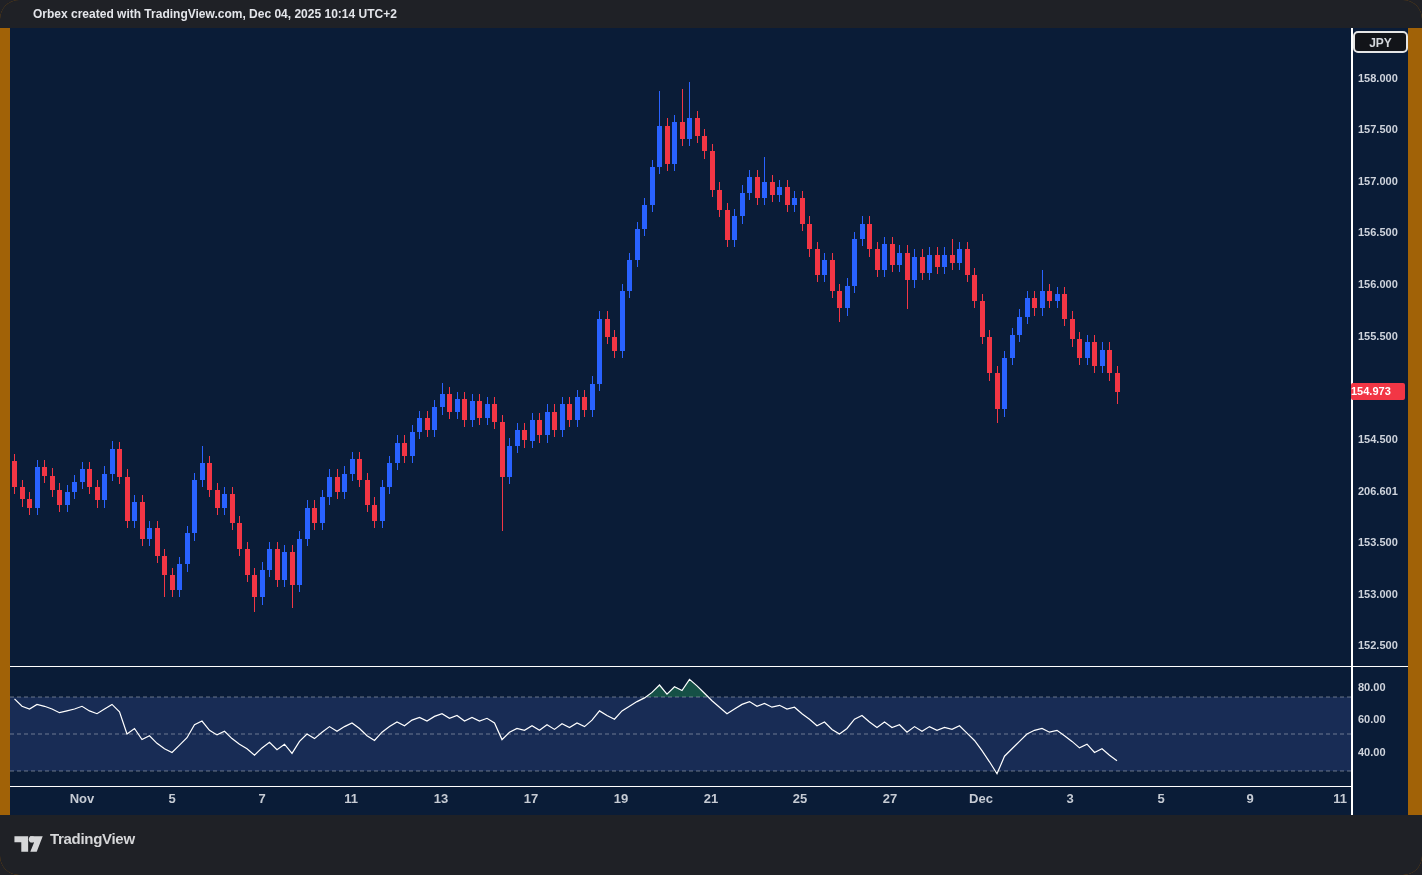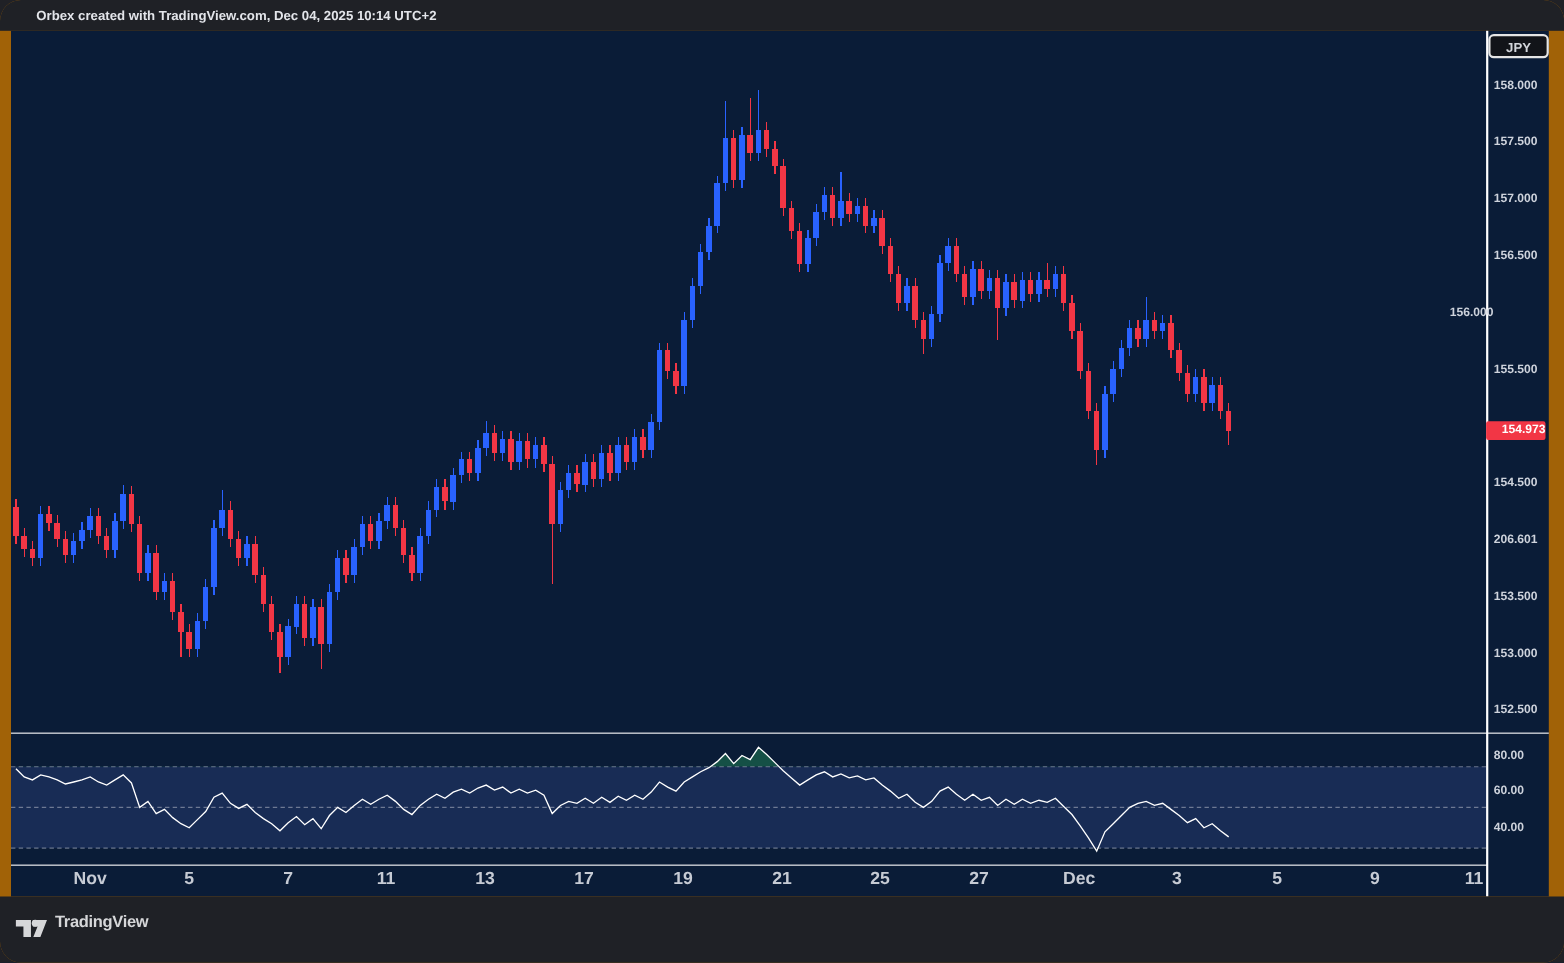--- a/index.html
+++ b/index.html
@@ -9,26 +9,26 @@
   .topbar span{display:block;padding-left:33px;line-height:28px;font-size:12px;font-weight:bold;color:#e3e5ea;}
   .chart-surface{position:absolute;left:10px;top:28px;width:1398px;height:787px;background:#0a1c37;}
   svg{position:absolute;display:block;}
   #main-plot{left:0;top:0;}
   #rsi-plot{left:0;top:639px;}
   .sep{position:absolute;left:0;height:1px;background:#ffffff;}
   #sep1{top:638px;width:1398px;}
   #sep2{top:758px;width:1342px;}
   .vline{position:absolute;left:1341px;top:0;width:2px;height:787px;background:#ffffff;}
   .axis-label{position:absolute;font-size:11px;font-weight:600;color:#ced3dc;white-space:nowrap;}
-  .time-label{position:absolute;top:763px;width:44px;text-align:center;font-size:16px;font-weight:600;color:#c6cbd4;}
+  .time-label{position:absolute;top:763px;width:44px;text-align:center;font-size:13px;font-weight:600;color:#c6cbd4;}
   .jpy-btn{position:absolute;left:1343px;top:3px;width:55px;height:22px;background:#121419;
            border:2px solid #e5e5e5;border-radius:5px;color:#d3d6db;font-size:12px;font-weight:bold;
            font-family:"Liberation Sans",sans-serif;text-align:center;line-height:20px;padding:0;cursor:pointer;}
   .price-badge{position:absolute;left:1341px;top:356px;width:54px;height:17px;border-radius:2px;
-               color:#ffffff;font-size:11px;font-weight:bold;text-align:right;line-height:17px;}
+               color:#ffffff;font-size:11px;font-weight:bold;text-align:left;line-height:17px;}
   .footer{position:absolute;left:0;top:815px;width:1422px;height:60px;background:#1f2126;}
   .tv-logo{position:absolute;left:13px;top:17px;}
   .tv-text{position:absolute;left:50px;top:15px;font-size:15px;font-weight:bold;color:#d6d7d9;letter-spacing:-0.3px;}
 </style>
 </head>
 <body>
 
 <div class="root">
 
   <div class="topbar">
@@ -352,21 +352,21 @@
       </svg>
 
     <div class="sep" id="sep2"></div>
     <div class="vline"></div>
 
     <div id="price-axis">
         <span class="axis-label" style="left: 1348px; top: 44px;">158.000</span>
         <span class="axis-label" style="left: 1348px; top: 95px;">157.500</span>
         <span class="axis-label" style="left: 1348px; top: 147px;">157.000</span>
         <span class="axis-label" style="left: 1348px; top: 198px;">156.500</span>
-        <span class="axis-label" style="left: 1308px; top: 250px; text-align: right;">156.000</span>
+        <span class="axis-label" style="left: 1348px; top: 250px; text-align: right;">156.000</span>
         <span class="axis-label" style="left: 1348px; top: 302px;">155.500</span>
         <span class="axis-label" style="left: 1348px; top: 405px;">154.500</span>
         <span class="axis-label" style="left: 1348px; top: 457px;">206.601</span>
         <span class="axis-label" style="left: 1348px; top: 508px;">153.500</span>
         <span class="axis-label" style="left: 1348px; top: 560px;">153.000</span>
         <span class="axis-label" style="left: 1348px; top: 611px;">152.500</span>
       </div>
     <div id="rsi-axis">
         <span class="axis-label" style="left: 1348px; top: 653px;">80.00</span>
         <span class="axis-label" style="left: 1348px; top: 685px; text-align: right;">60.00</span>

